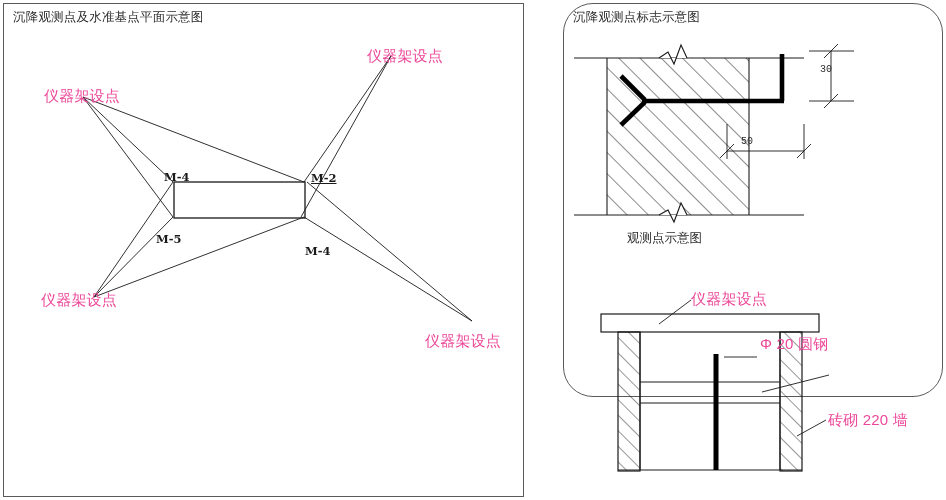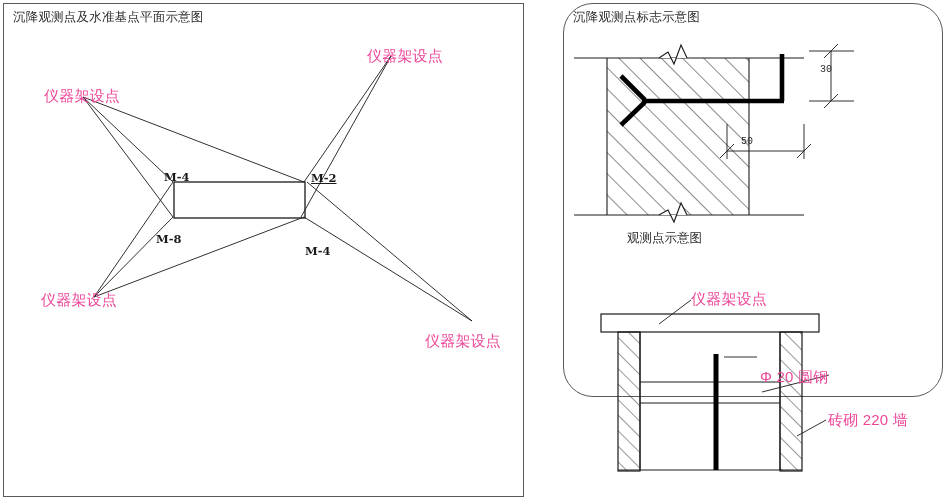--- a/index.html
+++ b/index.html
@@ -110,21 +110,21 @@
 
         <line x1="468" y1="317" x2="300" y2="213"></line>
         <line x1="468" y1="317" x2="303" y2="178"></line>
       </g>
 
       <rect x="170" y="178" width="131" height="36" fill="none" stroke="#1a1a1a" stroke-width="1.3"></rect>
     </svg>
 
     <div class="mono-label" style="left:160px; top:166px;">M-4</div>
     <div class="mono-label" style="left:307px; top:167px;text-decoration:underline;">M-2</div>
-    <div class="mono-label" style="left:152px; top:228px;">M-8</div>
+    <div class="mono-label" style="left:152px; top:228px;">M-5</div>
     <div class="mono-label" style="left:301px; top:240px;">M-4</div>
 
     <div class="dwg-label" style="left:40px; top:83px;">仪器架设点</div>
     <div class="dwg-label" style="left:363px; top:43px;">仪器架设点</div>
     <div class="dwg-label" style="left:37px; top:287px;">仪器架设点</div>
     <div class="dwg-label" style="left:421px; top:328px;">仪器架设点</div>
   </div>
 
   <div class="panel" id="panel-right">
 
@@ -196,17 +196,17 @@
       <line x1="198" y1="388" x2="265" y2="371" stroke="#1a1a1a" stroke-width="0.9"></line>
       <line x1="233" y1="432" x2="262" y2="416" stroke="#1a1a1a" stroke-width="0.9"></line>
     </svg>
 
     <div class="dim-text" style="left:256px; top:60px;">30</div>
     <div class="dim-text" style="left:177px; top:132px;">50</div>
 
     <div class="caption" style="left:63px; top:226px;">观测点示意图</div>
 
     <div class="dwg-label" style="left:127px; top:286px;">仪器架设点</div>
-    <div class="dwg-label" style="left:196px; top:364px;">Φ 20 圆钢</div>
+    <div class="dwg-label" style="left:196px; top:331px;">Φ 20 圆钢</div>
     <div class="dwg-label" style="left:264px; top:407px;">砖砌 220 墙</div>
   </div>
 
 </div>
 
 </body></html>

